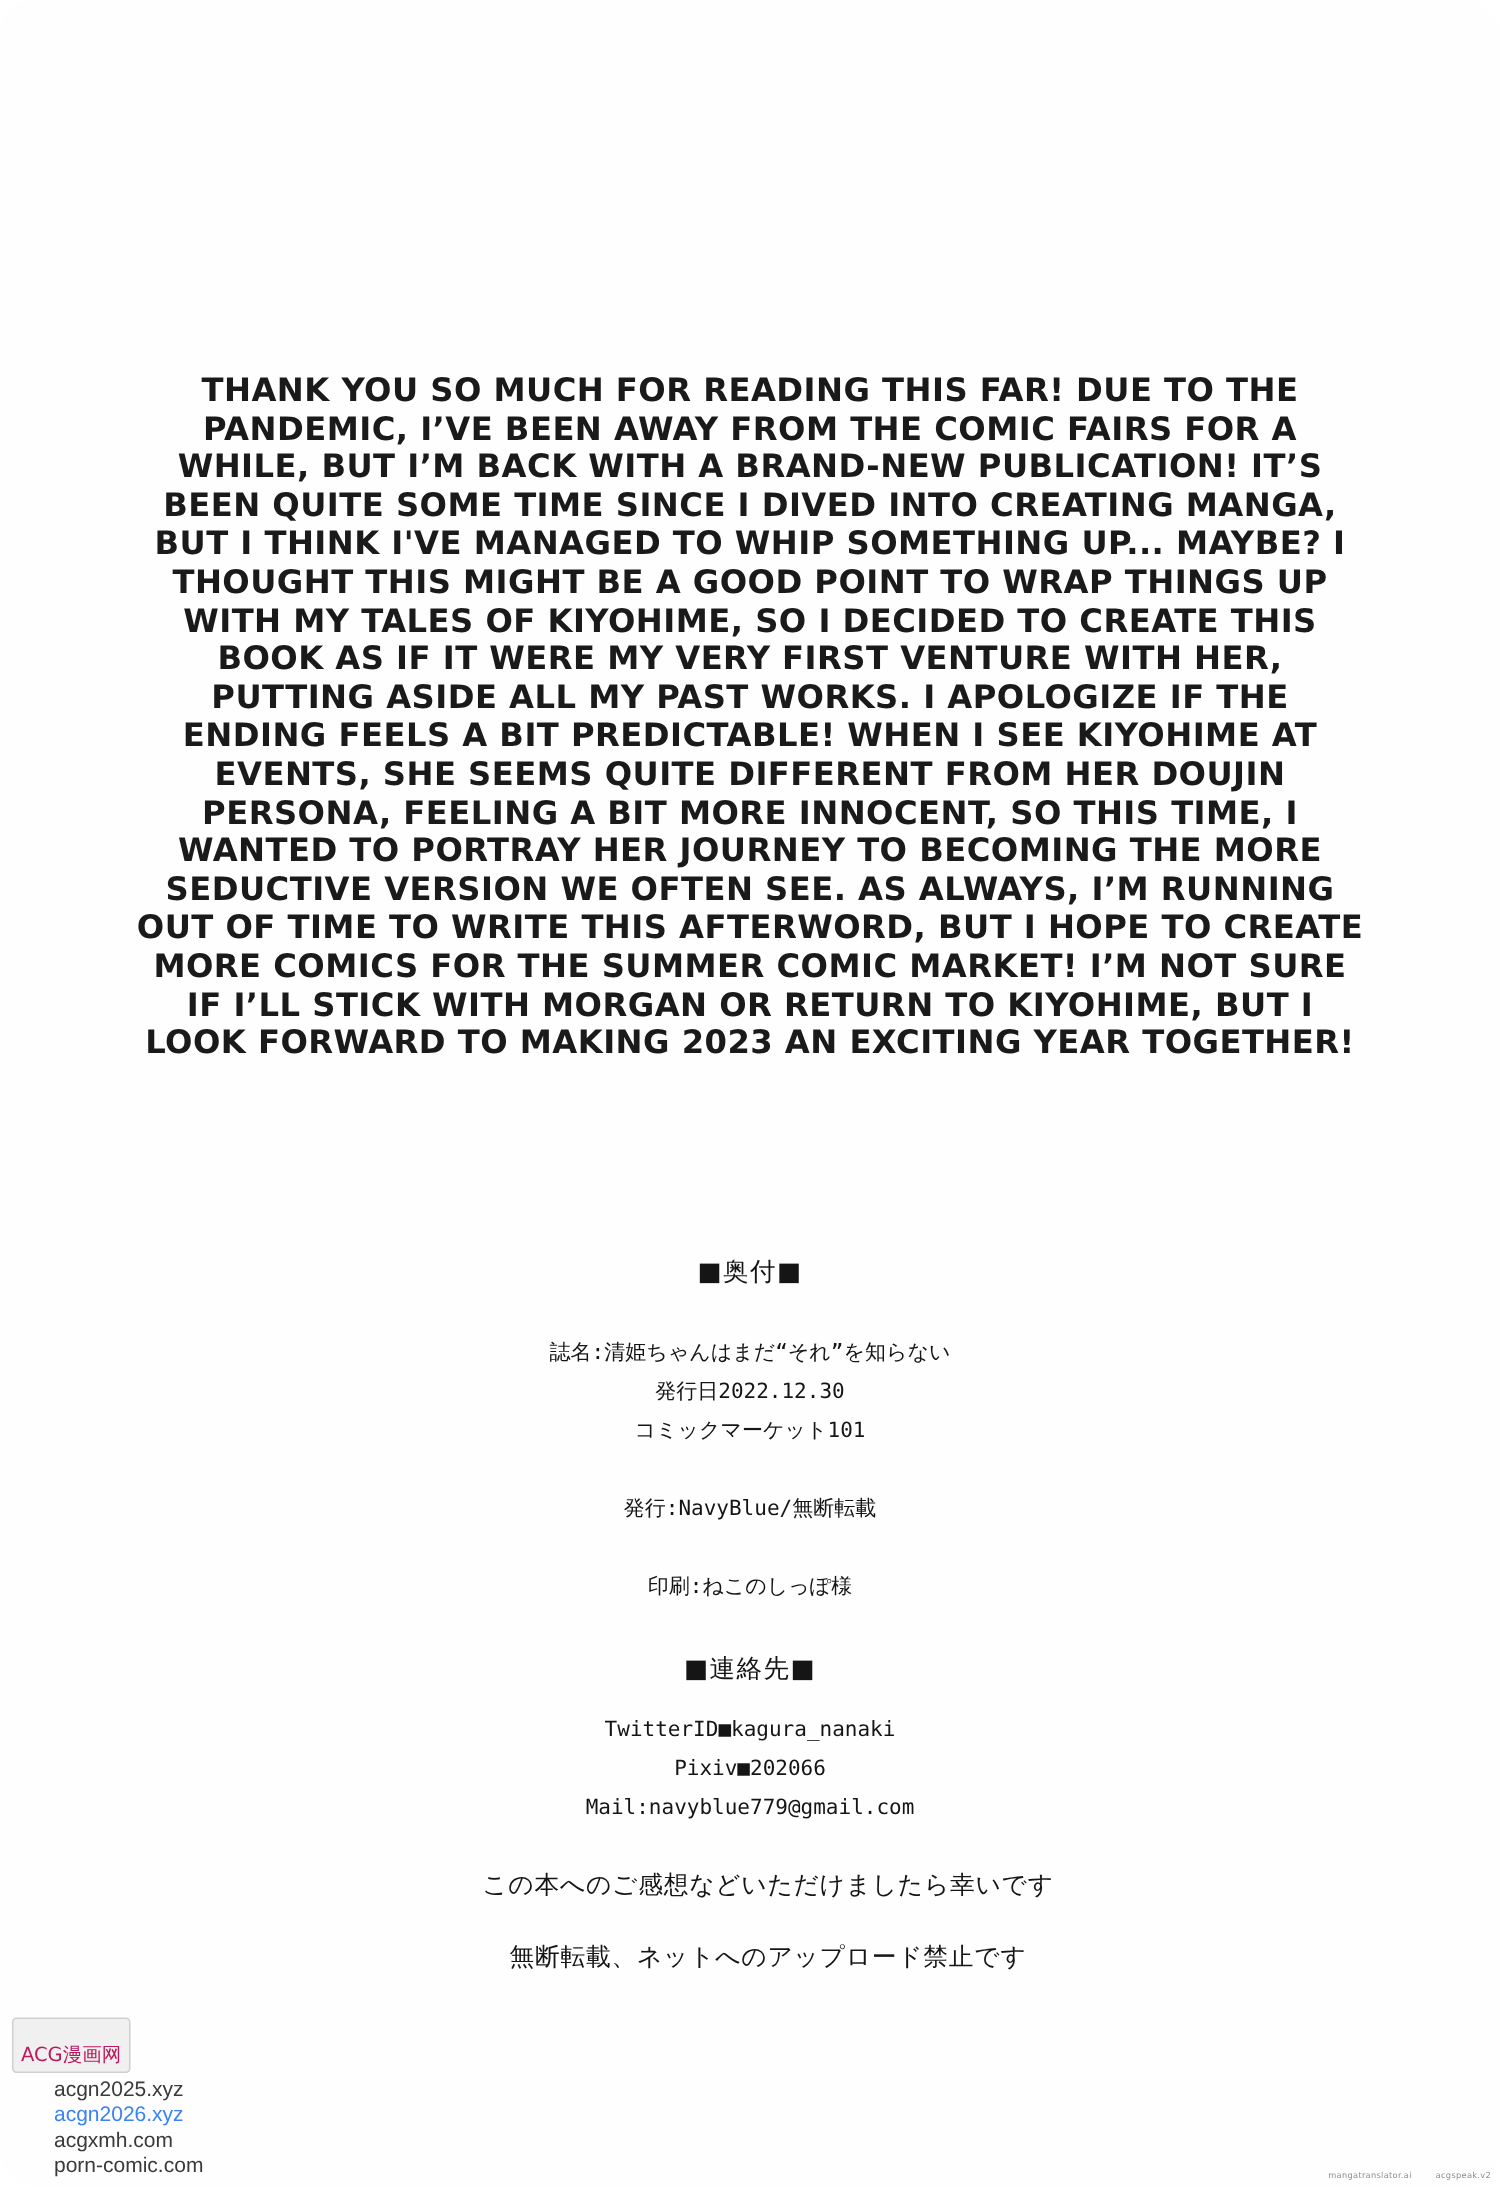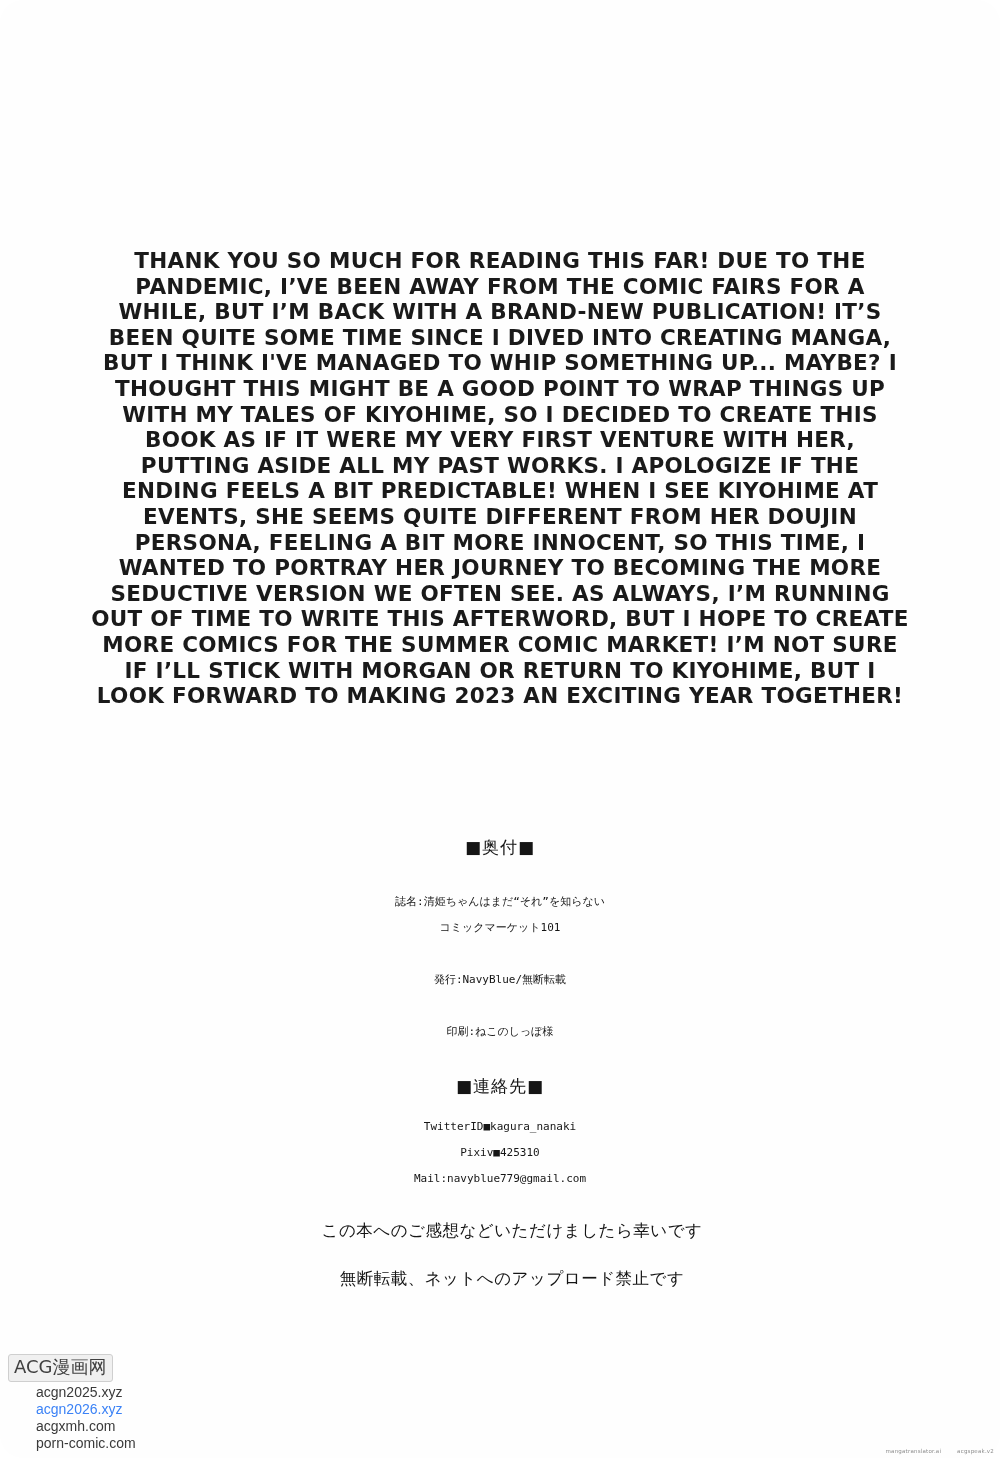--- a/index.html
+++ b/index.html
@@ -51,21 +51,21 @@
     color: #151515;
     font-family: "DejaVu Sans", sans-serif;
   }
   .colo-head {
     font-size: 17px;
     letter-spacing: 1px;
     margin-bottom: 30px;
   }
   .mono {
     font-family: "DejaVu Sans Mono", monospace;
-    font-size: 11px;
+    font-size: 14px;
     line-height: 26px;
   }
   .gap-22 { height: 22px; }
   .gap-26 { height: 26px; }
   .gap-30 { height: 30px; }
   .small-note {
     font-size: 16.5px;
     line-height: 26px;
     letter-spacing: 0.5px;
     padding-left: 24px;
@@ -76,23 +76,23 @@
     position: absolute;
     left: 8px;
     bottom: 6px;
     width: 300px;
   }
   .wm-badge {
     display: inline-block;
     background: #f0f0f0;
     border: 1px solid #cfcfcf;
     border-radius: 3px;
-    padding: 0 5px 2px 5px;
-    font-size: 18px;
-    color: #404040;
+    padding: 15px 5px 2px 5px;
+    font-size: 13px;
+    color: #be185d;
     font-family: "DejaVu Sans", sans-serif;
     margin-bottom: 2px;
   }
   .wm-line {
     font-size: 14px;
     color: #3a3a3a;
     line-height: 17px;
     font-family: Liberation Sans, sans-serif;
     margin-left: 28px;
   }
@@ -114,33 +114,34 @@
 <div class="page">
 
   <div class="afterword">
     <p>THANK YOU SO MUCH FOR READING THIS FAR! DUE TO THE PANDEMIC, I’VE BEEN AWAY FROM THE COMIC FAIRS FOR A WHILE, BUT I’M BACK WITH A BRAND-NEW PUBLICATION! IT’S BEEN QUITE SOME TIME SINCE I DIVED INTO CREATING MANGA, BUT I THINK I'VE MANAGED TO WHIP SOMETHING UP... MAYBE? I THOUGHT THIS MIGHT BE A GOOD POINT TO WRAP THINGS UP WITH MY TALES OF KIYOHIME, SO I DECIDED TO CREATE THIS BOOK AS IF IT WERE MY VERY FIRST VENTURE WITH HER, PUTTING ASIDE ALL MY PAST WORKS. I APOLOGIZE IF THE ENDING FEELS A BIT PREDICTABLE! WHEN I SEE KIYOHIME AT EVENTS, SHE SEEMS QUITE DIFFERENT FROM HER DOUJIN PERSONA, FEELING A BIT MORE INNOCENT, SO THIS TIME, I WANTED TO PORTRAY HER JOURNEY TO BECOMING THE MORE SEDUCTIVE VERSION WE OFTEN SEE. AS ALWAYS, I’M RUNNING OUT OF TIME TO WRITE THIS AFTERWORD, BUT I HOPE TO CREATE MORE COMICS FOR THE SUMMER COMIC MARKET! I’M NOT SURE IF I’LL STICK WITH MORGAN OR RETURN TO KIYOHIME, BUT I LOOK FORWARD TO MAKING 2023 AN EXCITING YEAR TOGETHER!</p>
   </div>
 
   <div class="colophon">
     <div class="colo-head">■奥付■</div>
 
     <div class="mono">誌名:清姫ちゃんはまだ“それ”を知らない</div>
+    <div class="mono">発行日2022.12.30</div>
     <div class="mono">コミックマーケット101</div>
 
     <div class="gap-26"></div>
     <div class="mono">発行:NavyBlue/無断転載</div>
 
     <div class="gap-26"></div>
     <div class="mono">印刷:ねこのしっぽ様</div>
 
     <div class="gap-30"></div>
     <div class="colo-head" style="margin-bottom:16px">■連絡先■</div>
 
     <div class="mono">TwitterID■kagura_nanaki</div>
-    <div class="mono">Pixiv■425310</div>
+    <div class="mono">Pixiv■202066</div>
     <div class="mono">Mail:navyblue779@gmail.com</div>
 
     <div class="gap-26"></div>
     <div class="small-note">この本へのご感想などいただけましたら幸いです</div>
 
     <div class="gap-22"></div>
     <div class="small-note">無断転載、ネットへのアップロード禁止です</div>
   </div>
 
   <div class="wm-stack">

